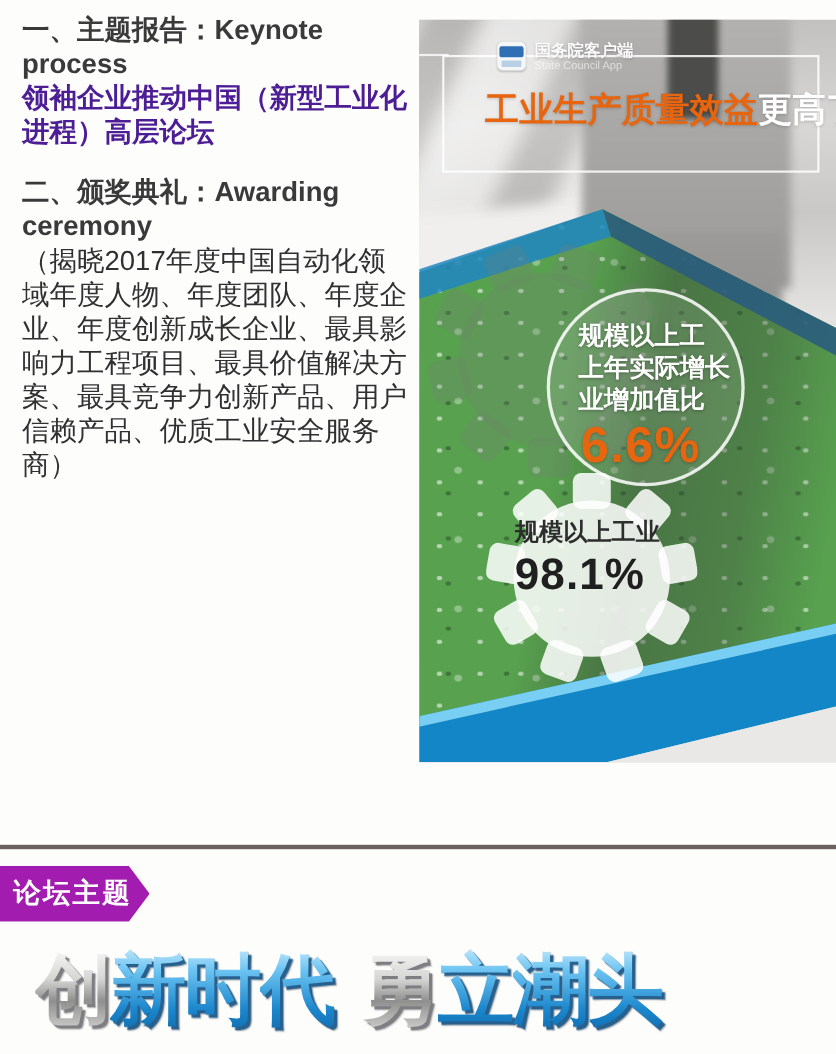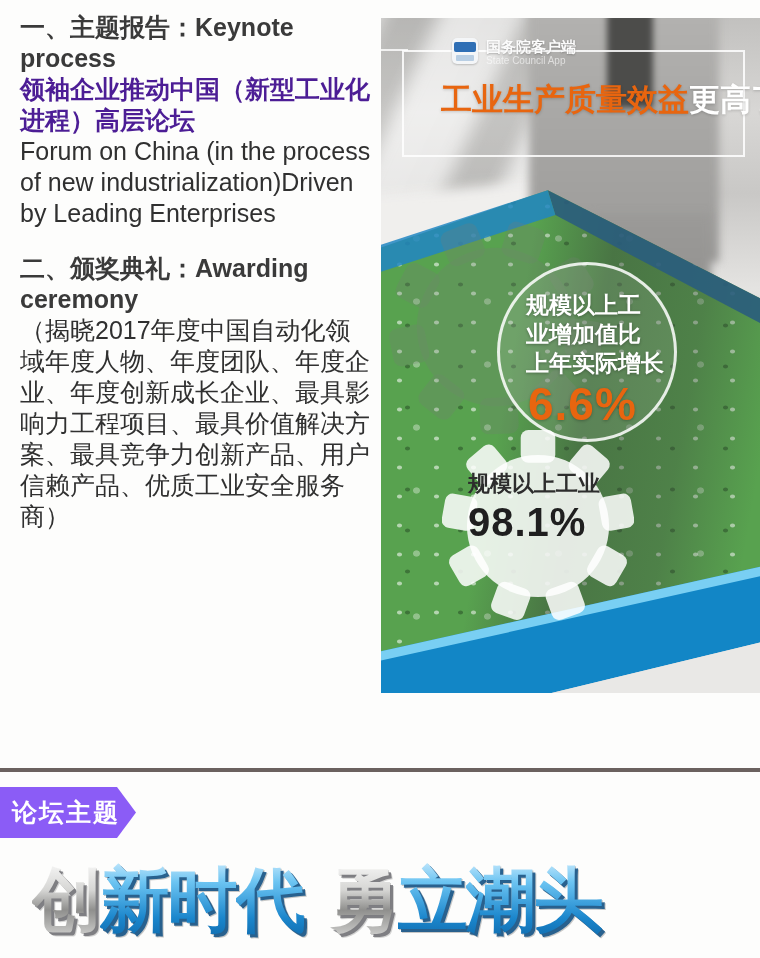--- a/index.html
+++ b/index.html
@@ -61,40 +61,39 @@
   .app-icon .band{position:absolute;left:2px;top:4px;right:2px;height:10px;background:#2f6fb5;border-radius:2px;}
   .app-icon .foot{position:absolute;left:4px;bottom:3px;right:4px;height:6px;background:#b9cfe4;border-radius:1px;}
   .logo-texts{margin-left:8px;}
   .logo-name{font-size:15px;font-weight:700;color:#fbfbfb;text-shadow:0 1px 2px rgba(0,0,0,.25);line-height:17px;}
   .logo-sub{font-size:10px;color:rgba(255,255,255,.6);line-height:12px;}
   .headline{position:absolute;left:60px;top:64px;font-size:31px;line-height:35px;font-weight:700;white-space:nowrap;
     text-shadow:0 1px 3px rgba(0,0,0,.18);}
   .headline .rest{color:#ffffff;}
   
   .divider{position:absolute;left:0;top:768px;width:760px;height:4px;background:#6b615f;}
-  .theme-tag{position:absolute;left:0;top:787px;height:51px;width:136px;background:#8b5cf6;
+  .theme-tag{position:absolute;left:0;top:787px;height:51px;width:136px;background:#a21caf;
     clip-path:polygon(0 0,calc(100% - 19px) 0,100% 50%,calc(100% - 19px) 100%,0 100%);
     color:#ffffff;font-size:25px;font-weight:700;line-height:51px;padding-left:12px;box-sizing:border-box;letter-spacing:2px;}
   .slogan{position:absolute;left:0;top:850px;width:633px;text-align:center;font-weight:700;
     font-size:70px;line-height:100px;letter-spacing:-2px;white-space:nowrap;}
   .slogan .ch{display:inline-block;-webkit-background-clip:text;background-clip:text;color:transparent;}
   .slogan .blue{background-image:linear-gradient(180deg,#dff3ff 4%,#6cc4f2 32%,#1b86cc 68%,#0b5fa0 100%);
     filter:drop-shadow(3px 3px 0 rgba(13,79,132,.85)) drop-shadow(1px 1px 0 rgba(0,0,0,.25));}
   .slogan .silver{background-image:linear-gradient(180deg,#ffffff 5%,#d6d6d4 40%,#8f8f8d 60%,#eeeeec 100%);
     filter:drop-shadow(3px 3px 0 rgba(105,105,110,.8)) drop-shadow(1px 1px 0 rgba(0,0,0,.2));}
   .slogan .sp{display:inline-block;width:26px;}
 </style>
 </head>
 <body>
 
 <div class="left-col">
   <div class="sec">
     <h2>一、主题报告：Keynote process</h2>
     <div class="sub">领袖企业推动中国（新型工业化进程）高层论坛</div>
-    <p>Forum on China (in the process of new industrialization)Driven by Leading Enterprises</p>
   </div>
   <div class="sec">
     <h2>二、颁奖典礼：Awarding ceremony</h2>
     <p>（揭晓2017年度中国自动化领域年度人物、年度团队、年度企业、年度创新成长企业、最具影响力工程项目、最具价值解决方案、最具竞争力创新产品、用户信赖产品、优质工业安全服务商）</p>
   </div>
 </div>
 
 <div class="poster">
   <div class="layer bg-machinery"></div>
   <div class="sheen"></div>
@@ -123,22 +122,22 @@
       <rect x="82" y="0" width="36" height="34" rx="8" transform="rotate(200 100 100)"></rect>
       <rect x="82" y="0" width="36" height="34" rx="8" transform="rotate(240 100 100)"></rect>
       <rect x="82" y="0" width="36" height="34" rx="8" transform="rotate(280 100 100)"></rect>
       <rect x="82" y="0" width="36" height="34" rx="8" transform="rotate(320 100 100)"></rect>
     </g>
   </svg>
 
   <div class="stat-circle">
     <div class="lbl">
       <div>规模以上工</div>
+      <div>上年实际增长</div>
       <div>业增加值比</div>
-      <div>上年实际增长</div>
     </div>
     <div class="val" style="color:#e8650f">6.6%</div>
   </div>
 
   <svg class="gear-white" viewBox="0 0 200 200">
     <g fill="rgba(255,255,255,0.85)">
       <circle cx="100" cy="100" r="74"></circle>
       <rect x="82" y="0" width="36" height="34" rx="8"></rect>
       <rect x="82" y="0" width="36" height="34" rx="8" transform="rotate(40 100 100)"></rect>
       <rect x="82" y="0" width="36" height="34" rx="8" transform="rotate(80 100 100)"></rect>

